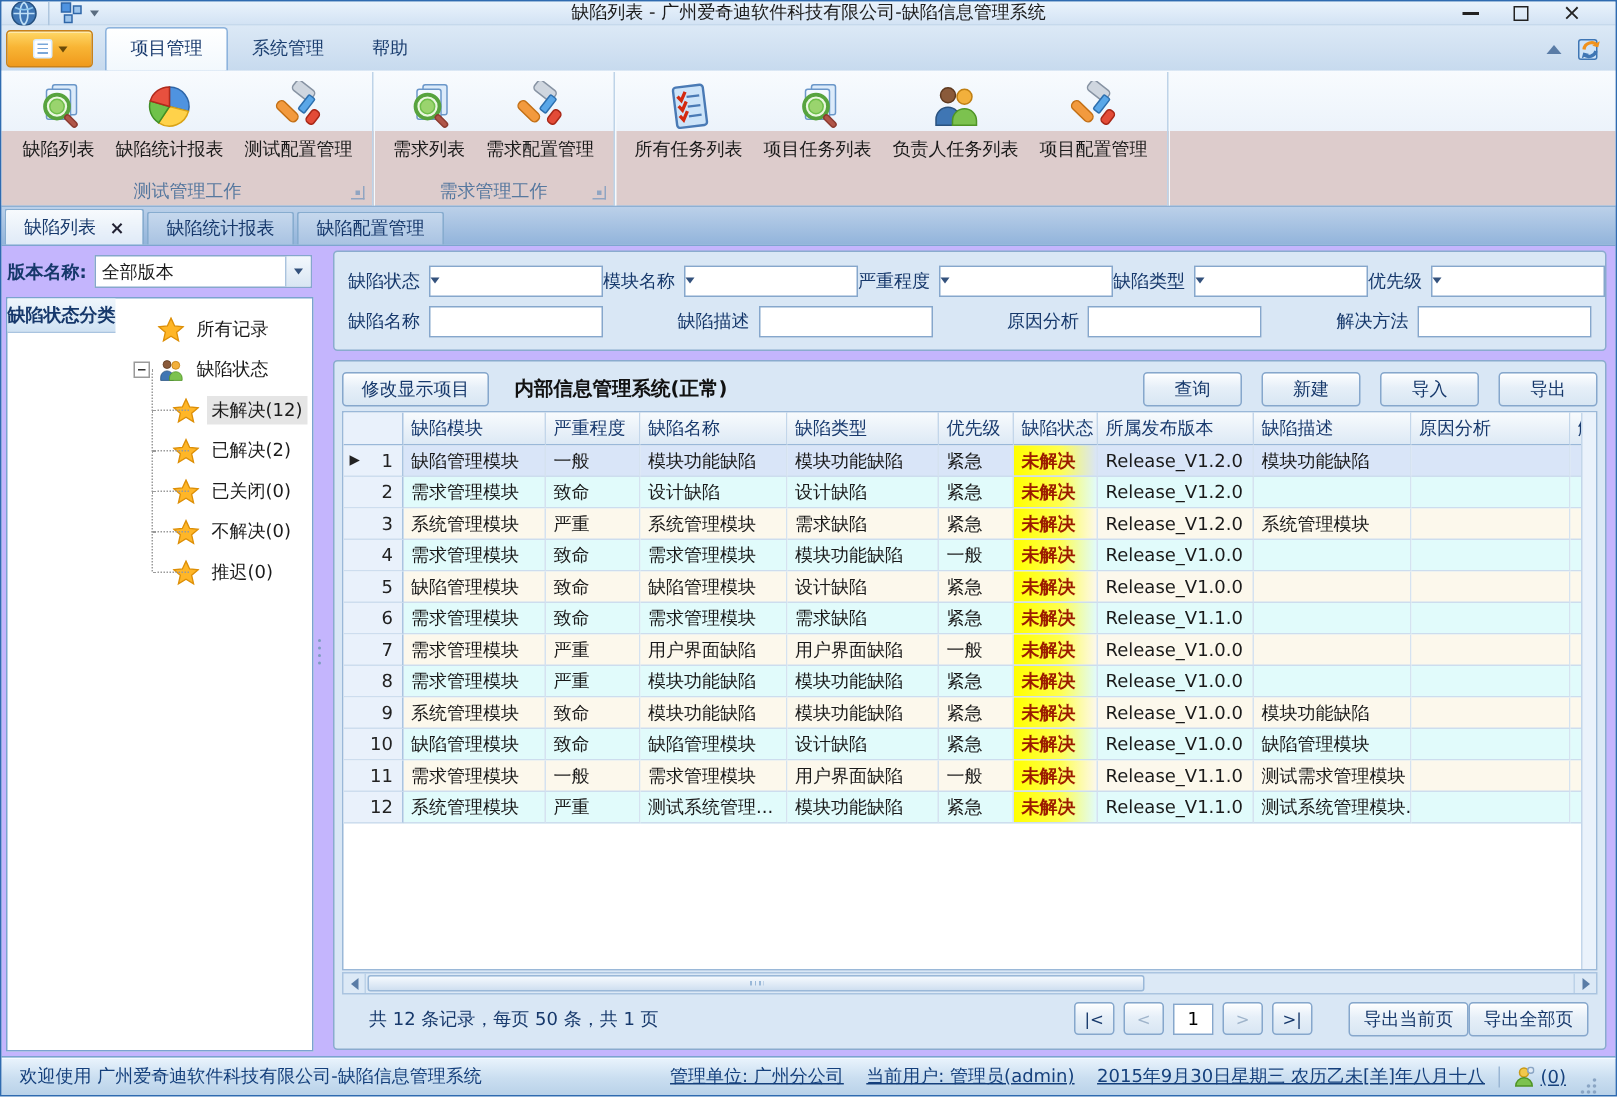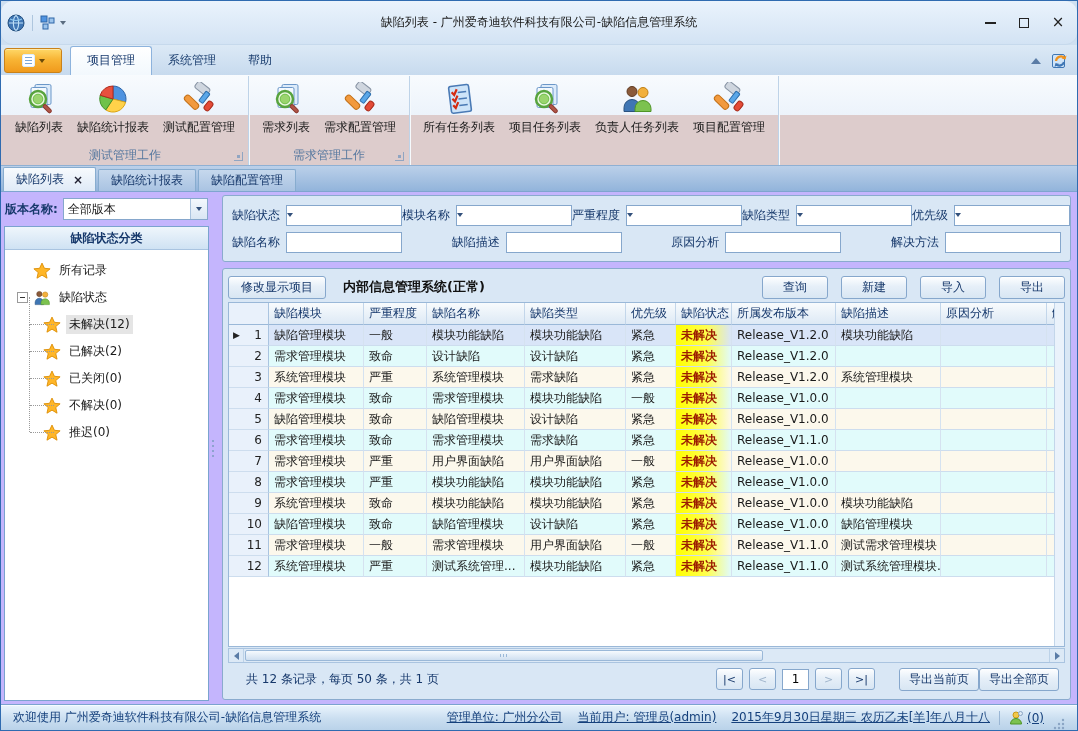--- a/index.html
+++ b/index.html
@@ -1,20 +1,20 @@
 <!DOCTYPE html>
 <html><head>
 <meta charset="utf-8">
 <style>
   *{margin:0;padding:0;box-sizing:border-box;}
   body{font-family:"DejaVu Sans","Liberation Sans",sans-serif;font-size:12px;background:#9db8d6;}
   .win{width:1078px;height:731px;position:relative;border:1px solid #2f6bb0;background:#cfe0f1;overflow:hidden;display:flex;flex-direction:column;}
 
   
-  .titlebar{height:44px;background:linear-gradient(#eaf3fc,#d3e3f4);display:flex;align-items:center;padding:0 2px 0 6px;position:relative;border-bottom:1px solid #c6d9ec;flex:0 0 auto;border-radius:12px;}
+  .titlebar{height:16px;background:linear-gradient(#eaf3fc,#d3e3f4);display:flex;align-items:center;padding:0 12px 0 6px;position:relative;border-bottom:1px solid #c6d9ec;flex:0 0 auto;}
   .app-ic{width:18px;height:18px;}
   .qsep{width:1px;height:16px;background:#aec6de;margin:0 7px;}
   .qa-ic{width:16px;height:16px;}
   .qa-caret{margin-left:4px;}
   .caret{width:0;height:0;border-left:3.5px solid transparent;border-right:3.5px solid transparent;border-top:4px solid #5a6c80;display:inline-block;}
   .title-text{position:absolute;left:0;right:0;text-align:center;color:#1a1a1a;pointer-events:none;}
   .winbtns{margin-left:auto;display:flex;z-index:2;}
   .wbtn{width:34px;height:22px;display:flex;align-items:center;justify-content:center;color:#222;}
   .glyph-min{width:11px;height:0;border-bottom:2px solid #222;}
   .glyph-max{width:10px;height:10px;border:1.5px solid #222;}
@@ -56,21 +56,21 @@
   
   .content{flex:1;display:flex;background:#c4b5fd;min-height:0;}
 
   
   .sidebar{width:208px;display:flex;flex-direction:column;padding:3px 0 3px 3px;flex:0 0 auto;}
   .version-row{height:28px;display:flex;align-items:center;padding:0 1px;}
   .version-row .vlabel{font-weight:bold;color:#16386b;margin-right:5px;white-space:nowrap;}
   .combo{flex:1;height:22px;background:#fff;border:1px solid #86a7cc;position:relative;display:flex;align-items:center;padding-left:4px;color:#1a1a1a;}
   .combo .dd-btn{position:absolute;right:0;top:0;bottom:0;width:17px;background:linear-gradient(#f3f8fd,#d9e6f3);border-left:1px solid #aac3de;display:flex;align-items:center;justify-content:center;}
   .dd-btn .caret{border-top-color:#33517c;}
-  .treepanel{flex:1;margin-top:3px;border:1px solid #7ba3cf;background:#fff;display:flex;flex-direction:column;min-height:0;}
+  .treepanel{flex:1;margin-top:3px;border:1px solid #7ba3cf;background:#fff;display:flex;flex-direction:row;min-height:0;}
   .treeheader{height:23px;background:linear-gradient(#eff6fc,#cfe2f3);border-bottom:1px solid #a9c4e0;color:#16386b;font-weight:bold;display:flex;align-items:center;justify-content:center;flex:0 0 auto;}
   .treebody{flex:1;padding-top:7px;overflow:hidden;}
   .tnode{position:relative;height:27px;display:flex;align-items:center;color:#1a1a1a;white-space:nowrap;}
   .tnode.lv1{padding-left:12px;}
   .tnode.lv2{padding-left:38px;}
   .tnode.lv2::before{content:"";position:absolute;left:24px;top:-14px;height:28px;border-left:1px dotted #9a9a9a;}
   .tnode.lv2::after{content:"";position:absolute;left:25px;top:13px;width:24px;border-top:1px dotted #9a9a9a;}
   .tnode.lv2.last::before{height:27px;}
   .ebox{width:11px;height:11px;border:1px solid #9a9a9a;background:#fff;margin-right:5px;position:relative;flex:0 0 auto;}
   .ebox::after{content:"";position:absolute;left:2px;right:2px;top:4px;border-top:1px solid #333;}

